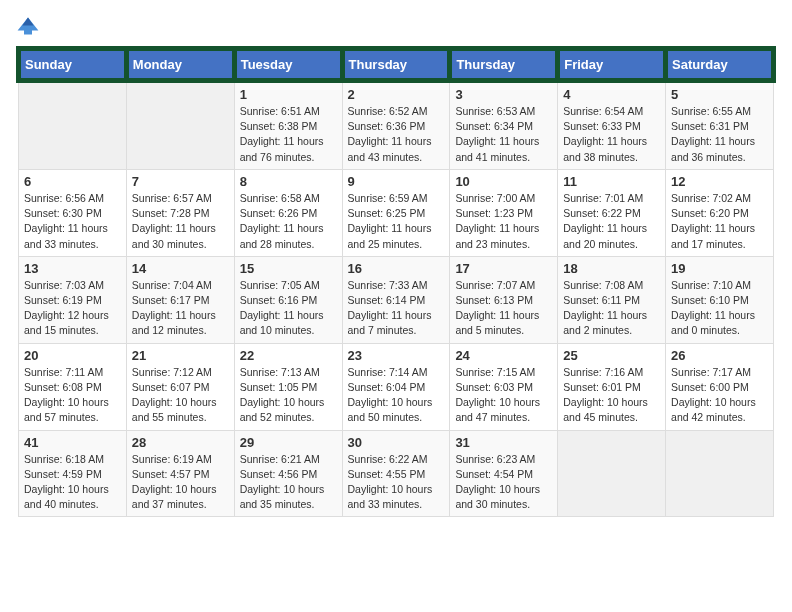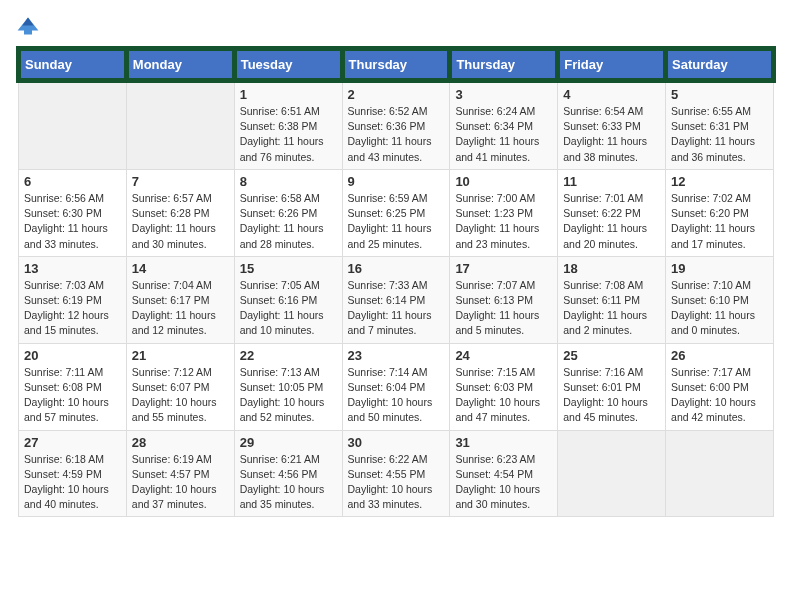--- a/index.html
+++ b/index.html
@@ -135,21 +135,21 @@
         <span class="day-number">2</span>
         <div class="day-info">
           <span>Sunrise: 6:52 AM</span><br>
           <span>Sunset: 6:36 PM</span><br>
           <span>Daylight: 11 hours and 43 minutes.</span>
         </div>
       </td>
         <td>
         <span class="day-number">3</span>
         <div class="day-info">
-          <span>Sunrise: 6:24 AM</span><br>
+          <span>Sunrise: 6:53 AM</span><br>
           <span>Sunset: 6:34 PM</span><br>
           <span>Daylight: 11 hours and 41 minutes.</span>
         </div>
       </td>
         <td>
         <span class="day-number">4</span>
         <div class="day-info">
           <span>Sunrise: 6:54 AM</span><br>
           <span>Sunset: 6:33 PM</span><br>
           <span>Daylight: 11 hours and 38 minutes.</span>
@@ -170,21 +170,21 @@
         <div class="day-info">
           <span>Sunrise: 6:56 AM</span><br>
           <span>Sunset: 6:30 PM</span><br>
           <span>Daylight: 11 hours and 33 minutes.</span>
         </div>
       </td>
         <td>
         <span class="day-number">7</span>
         <div class="day-info">
           <span>Sunrise: 6:57 AM</span><br>
-          <span>Sunset: 6:28 PM</span><br>
+          <span>Sunset: 7:28 PM</span><br>
           <span>Daylight: 11 hours and 30 minutes.</span>
         </div>
       </td>
         <td>
         <span class="day-number">8</span>
         <div class="day-info">
           <span>Sunrise: 6:58 AM</span><br>
           <span>Sunset: 6:26 PM</span><br>
           <span>Daylight: 11 hours and 28 minutes.</span>
         </div>
@@ -294,21 +294,21 @@
         <div class="day-info">
           <span>Sunrise: 7:12 AM</span><br>
           <span>Sunset: 6:07 PM</span><br>
           <span>Daylight: 10 hours and 55 minutes.</span>
         </div>
       </td>
         <td>
         <span class="day-number">22</span>
         <div class="day-info">
           <span>Sunrise: 7:13 AM</span><br>
-          <span>Sunset: 10:05 PM</span><br>
+          <span>Sunset: 1:05 PM</span><br>
           <span>Daylight: 10 hours and 52 minutes.</span>
         </div>
       </td>
         <td>
         <span class="day-number">23</span>
         <div class="day-info">
           <span>Sunrise: 7:14 AM</span><br>
           <span>Sunset: 6:04 PM</span><br>
           <span>Daylight: 10 hours and 50 minutes.</span>
         </div>
@@ -333,21 +333,21 @@
         <span class="day-number">26</span>
         <div class="day-info">
           <span>Sunrise: 7:17 AM</span><br>
           <span>Sunset: 6:00 PM</span><br>
           <span>Daylight: 10 hours and 42 minutes.</span>
         </div>
       </td>
       </tr>
       <tr>
         <td>
-        <span class="day-number">27</span>
+        <span class="day-number">41</span>
         <div class="day-info">
           <span>Sunrise: 6:18 AM</span><br>
           <span>Sunset: 4:59 PM</span><br>
           <span>Daylight: 10 hours and 40 minutes.</span>
         </div>
       </td>
         <td>
         <span class="day-number">28</span>
         <div class="day-info">
           <span>Sunrise: 6:19 AM</span><br>

